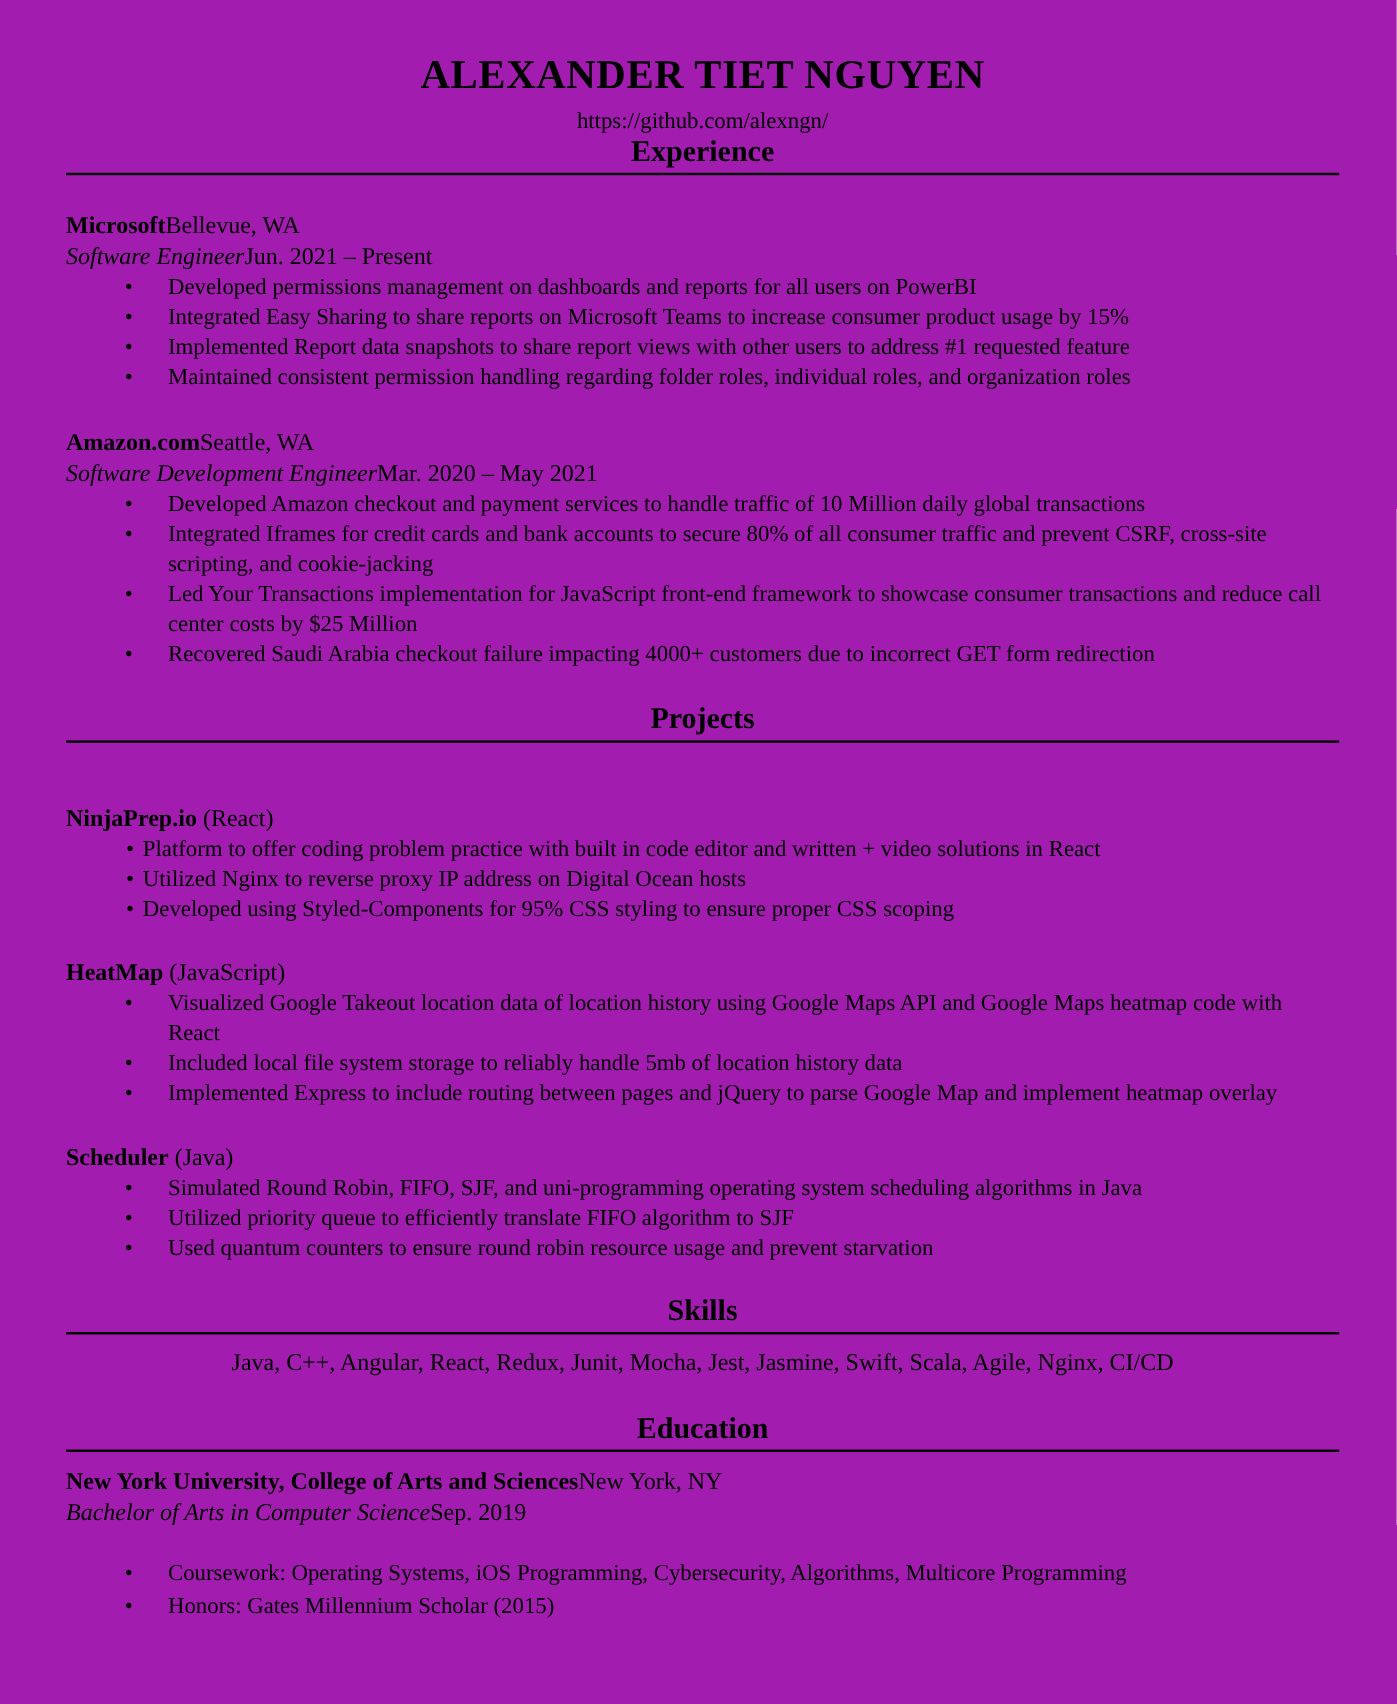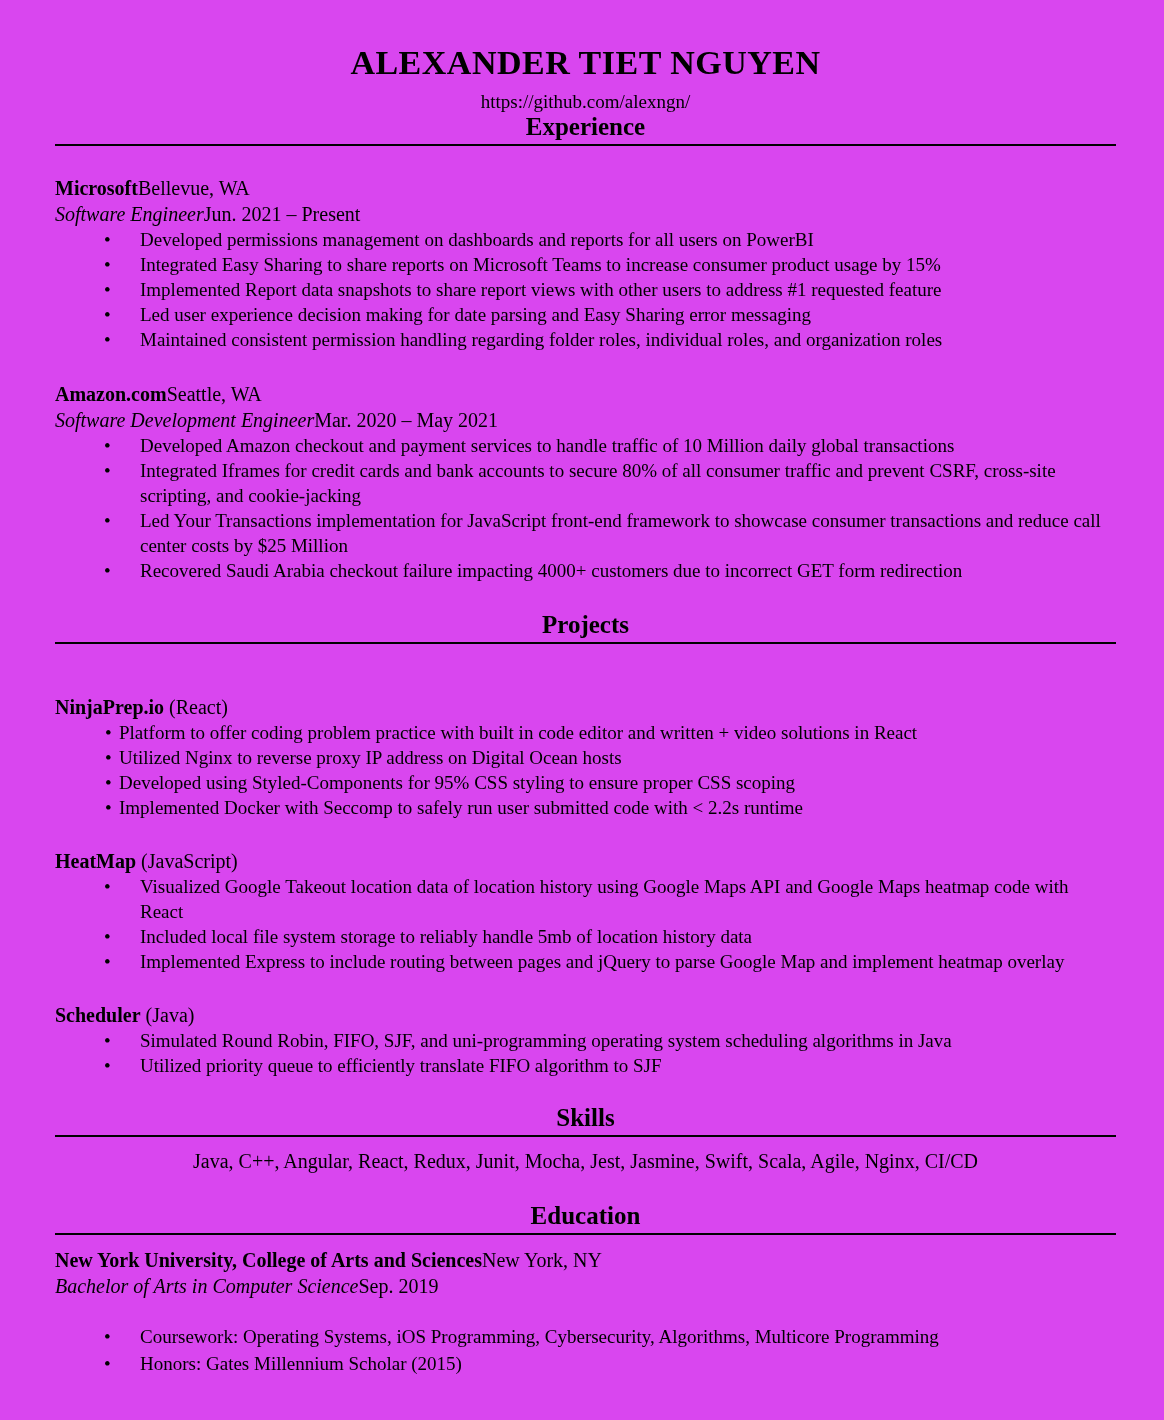--- a/index.html
+++ b/index.html
@@ -4,21 +4,21 @@
 <style>
   * { margin: 0; padding: 0; box-sizing: border-box; }
   html, body { background: #ffffff; }
   body {
     font-family: "Liberation Serif", "DejaVu Serif", serif;
     color: #000000;
   }
   .page {
     width: 1164px;
     height: 1420px;
-    background: #d946ef;
+    background: #a21caf;
     padding: 44px 48px 10px 55px;
     overflow: hidden;
   }
   
   .page-header { text-align: center; }
   .name {
     font-size: 34px;
     font-weight: bold;
     line-height: 38px;
     letter-spacing: 0.5px;
@@ -106,21 +106,20 @@
         <span class="right-col">Bellevue, WA</span>
       </div>
       <div class="entry-row">
         <span class="role">Software Engineer</span>
         <span class="right-col">Jun. 2021 – Present</span>
       </div>
       <ul class="bullets">
         <li>Developed permissions management on dashboards and reports for all users on PowerBI</li>
         <li>Integrated Easy Sharing to share reports on Microsoft Teams to increase consumer product usage by 15%</li>
         <li>Implemented Report data snapshots to share report views with other users to address #1 requested feature</li>
-        <li>Led user experience decision making for date parsing and Easy Sharing error messaging</li>
         <li>Maintained consistent permission handling regarding folder roles, individual roles, and organization roles</li>
       </ul>
     </div>
 
     <div class="entry second">
       <div class="entry-row">
         <span class="org">Amazon.com</span>
         <span class="right-col">Seattle, WA</span>
       </div>
       <div class="entry-row">
@@ -141,21 +140,20 @@
 
     <div class="project-entry first">
       <div class="project-head">
         <span class="project-name">NinjaPrep.io</span>
         <span>(React)</span>
       </div>
       <ul class="bullets compact">
         <li>Platform to offer coding problem practice with built in code editor and written + video solutions in React</li>
         <li>Utilized Nginx to reverse proxy IP address on Digital Ocean hosts</li>
         <li>Developed using Styled-Components for 95% CSS styling to ensure proper CSS scoping</li>
-        <li>Implemented Docker with Seccomp to safely run user submitted code with &lt; 2.2s runtime</li>
       </ul>
     </div>
 
     <div class="project-entry">
       <div class="project-head">
         <span class="project-name">HeatMap</span>
         <span>(JavaScript)</span>
       </div>
       <ul class="bullets">
         <li>Visualized Google Takeout location data of location history using Google Maps API and Google Maps heatmap code with React</li>
@@ -165,20 +163,21 @@
     </div>
 
     <div class="project-entry">
       <div class="project-head">
         <span class="project-name">Scheduler</span>
         <span>(Java)</span>
       </div>
       <ul class="bullets">
         <li>Simulated Round Robin, FIFO, SJF, and uni-programming operating system scheduling algorithms in Java</li>
         <li>Utilized priority queue to efficiently translate FIFO algorithm to SJF</li>
+        <li>Used quantum counters to ensure round robin resource usage and prevent starvation</li>
       </ul>
     </div>
   </section>
 
   <section>
     <h2 class="section-title mt-skill">Skills</h2>
     <div class="skills-line">Java, C++, Angular, React, Redux, Junit, Mocha, Jest, Jasmine, Swift, Scala, Agile, Nginx, CI/CD</div>
   </section>
 
   <section>

